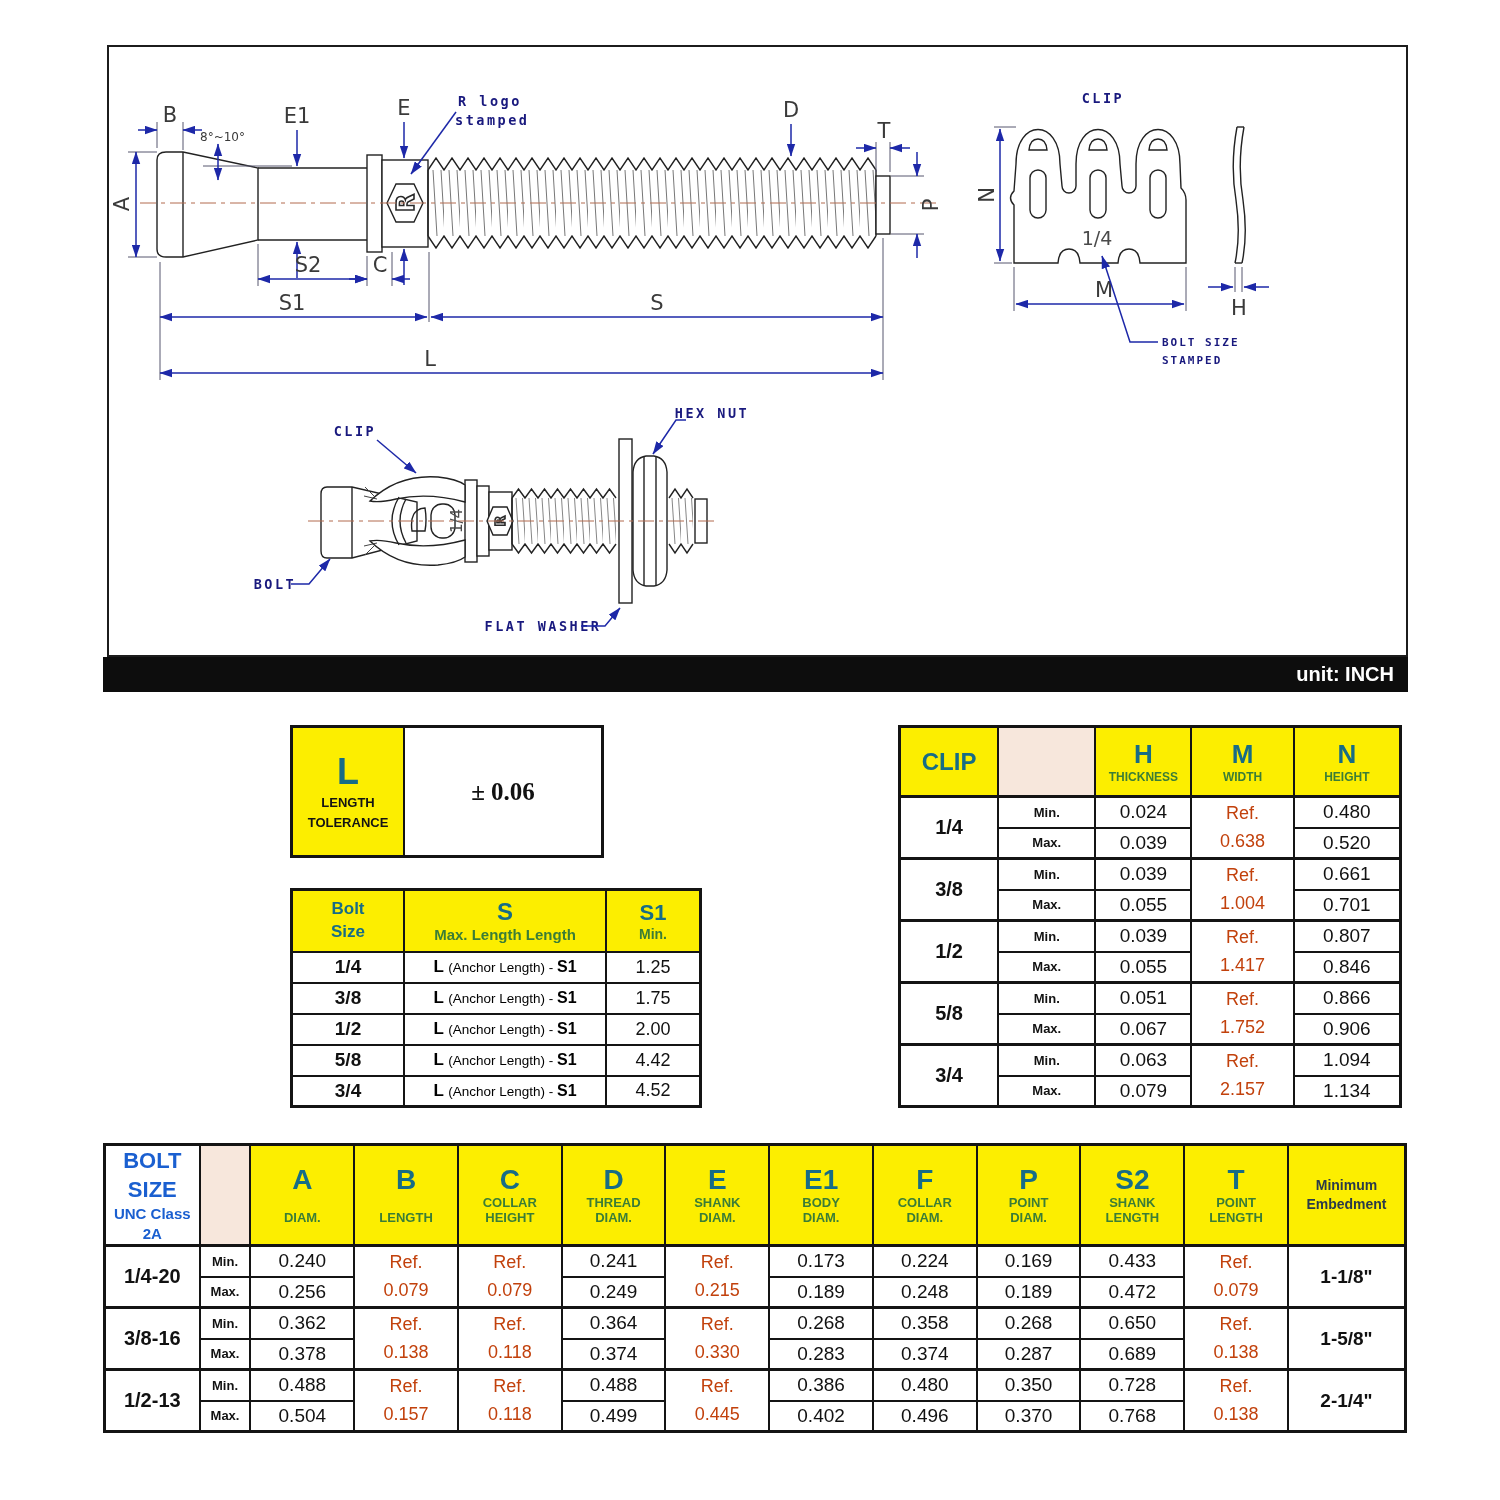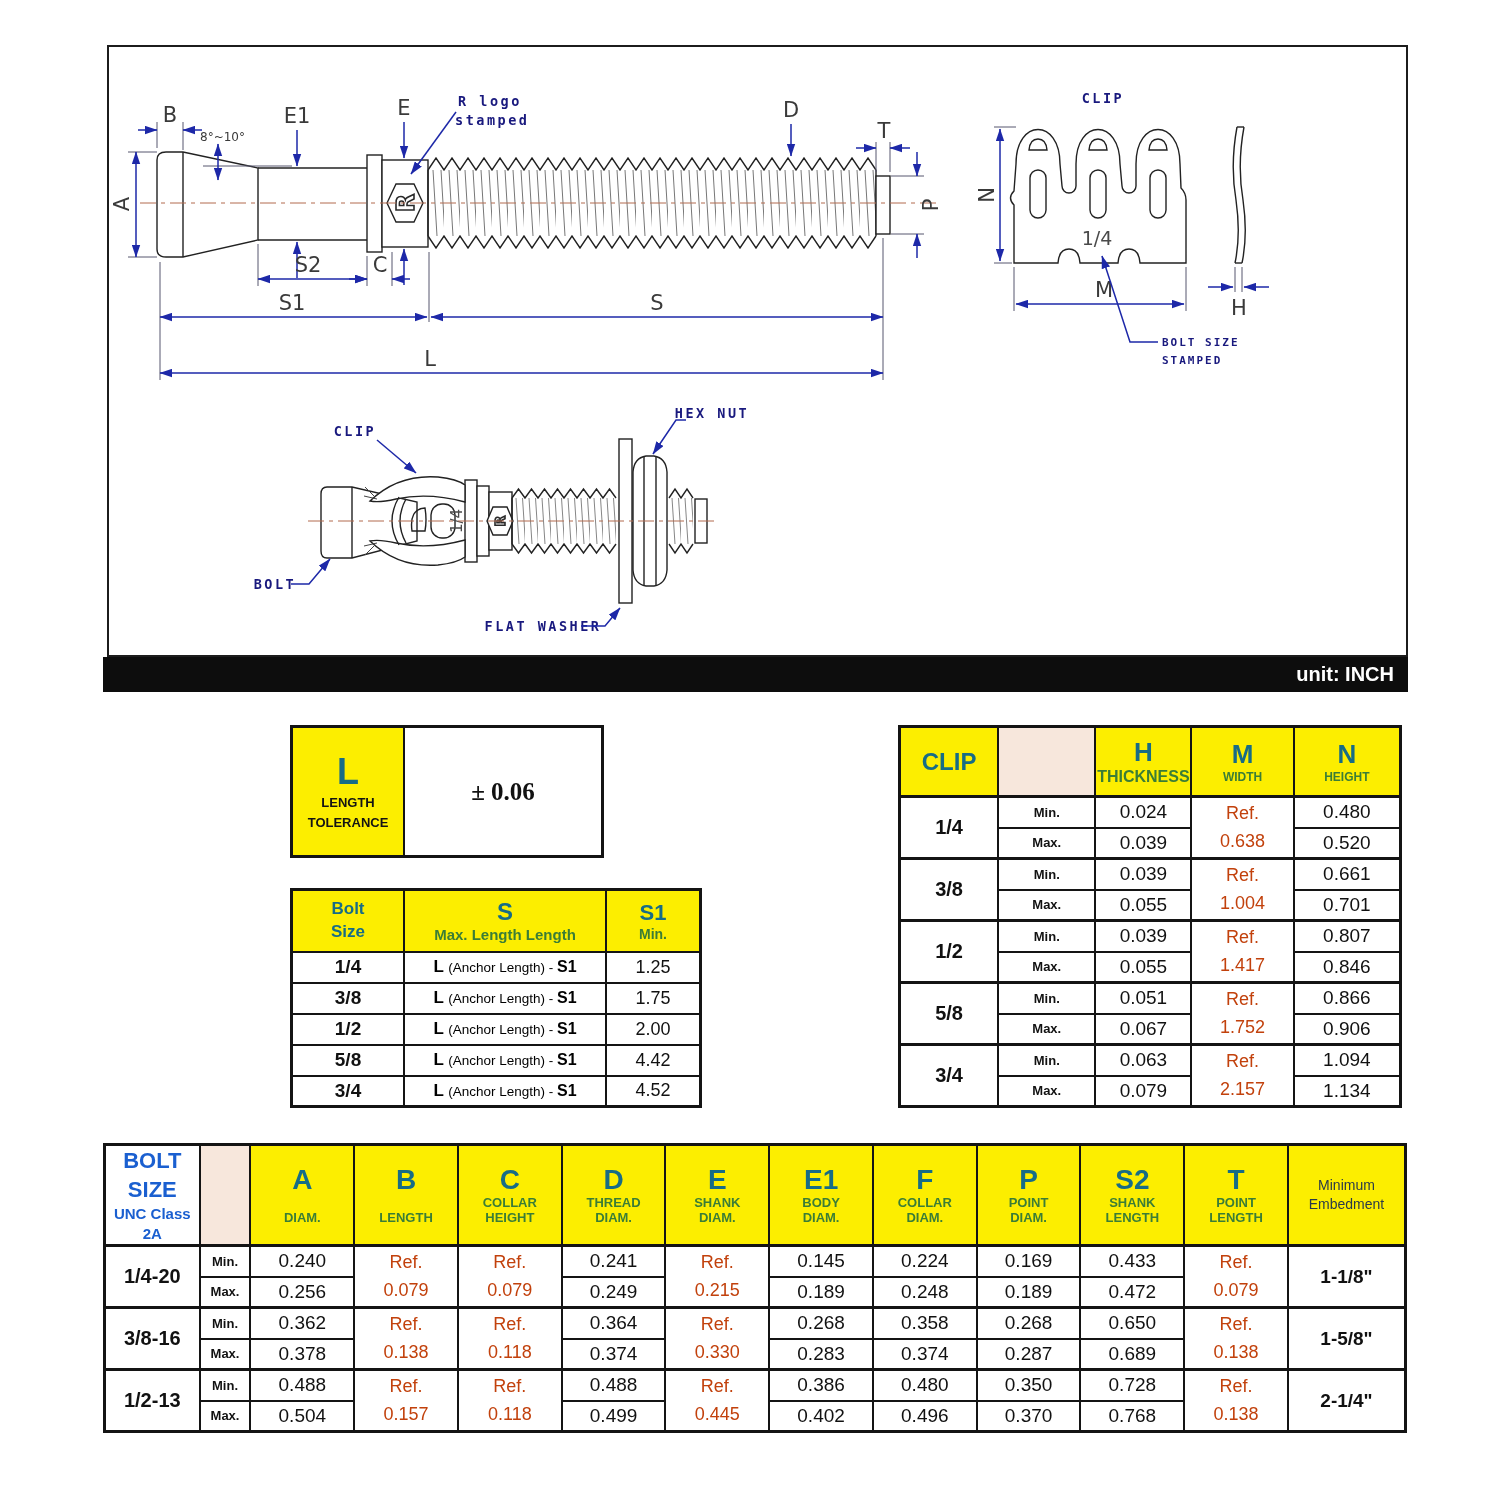--- a/index.html
+++ b/index.html
@@ -26,21 +26,21 @@
   .tollab{color:#141414;font-weight:bold;font-size:13px;line-height:1.5;}
   .tolval{font-size:25px;font-weight:bold;color:#111;font-family:Liberation Serif, serif;}
   
   .btitle{color:#1a5fd0;font-weight:bold;line-height:1.3;}
   .btitle .big{font-size:22px;}
   .btitle .sml{font-size:15px;}
   
   .hflex{display:flex;flex-direction:column;height:100%;justify-content:space-between;box-sizing:border-box;padding:4px 0 5px 0;}
   .hflex .s1{font-size:13px;min-height:15px;line-height:1.15;}
   .embed{font-weight:bold;font-size:19px;color:#111;}
-  .emblab{color:#2a3a4a;font-weight:normal;font-size:14px;line-height:1.35;}
+  .emblab{color:#2a3a4a;font-weight:bold;font-size:14px;line-height:1.35;}
   
   .out{fill:none;stroke:#222;stroke-width:1.4;}
   .outf{fill:#fff;stroke:#222;stroke-width:1.4;}
   .thin{fill:none;stroke:#444;stroke-width:1;}
   .dim{stroke:#1d28a8;stroke-width:1.5;fill:none;}
   .ext{stroke:#56566e;stroke-width:1;fill:none;}
   .cl{stroke:#b26a4f;stroke-width:1;stroke-dasharray:16 5 4 5;fill:none;}
   .dlabel{fill:#3a3a3a;font-family:"DejaVu Sans",sans-serif;font-size:21px;}
   .dsmall{fill:#3a3a3a;font-family:"DejaVu Sans",sans-serif;font-size:12px;}
   .callout{fill:#19197e;font-family:"DejaVu Sans Mono",monospace;font-weight:bold;font-size:13.5px;letter-spacing:2.5px;}
@@ -308,21 +308,21 @@
 
 <table class="spec" style="left:898px;top:725px;width:504px;">
   <tbody>
       <tr style="height:70px;">
     <th class="yell" style="width:95px;">
       <span class="sym" style="font-size:24px;">CLIP</span>
     </th>
     <th class="pink" style="width:94px;"></th>
     <th class="yell" style="width:93px;">
       <div class="sym" style="font-size:26px;">H</div>
-      <div class="sub" style="font-size:16px;">THICKNESS</div>
+      <div class="sub" style="font-size:12px;">THICKNESS</div>
     </th>
     <th class="yell" style="width:99px;">
       <div class="sym" style="font-size:26px;">M</div>
       <div class="sub" style="font-size:12px;">WIDTH</div>
     </th>
     <th class="yell" style="width:103px;">
       <div class="sym" style="font-size:26px;">N</div>
       <div class="sub" style="font-size:12px;">HEIGHT</div>
     </th>
   </tr>
@@ -503,21 +503,21 @@
         </td>
     <td rowspan="2" class="refcell">
           <div>Ref.</div>
           <div>0.079</div>
         </td>
     <td class="val">0.241</td>
     <td rowspan="2" class="refcell">
           <div>Ref.</div>
           <div>0.215</div>
         </td>
-    <td class="val">0.145</td>
+    <td class="val">0.173</td>
     <td class="val">0.224</td>
     <td class="val">0.169</td>
     <td class="val">0.433</td>
     <td rowspan="2" class="refcell">
           <div>Ref.</div>
           <div>0.079</div>
         </td>
     <td rowspan="2" class="embed">1-1/8"</td>
   </tr>
   <tr style="height:31px;">

